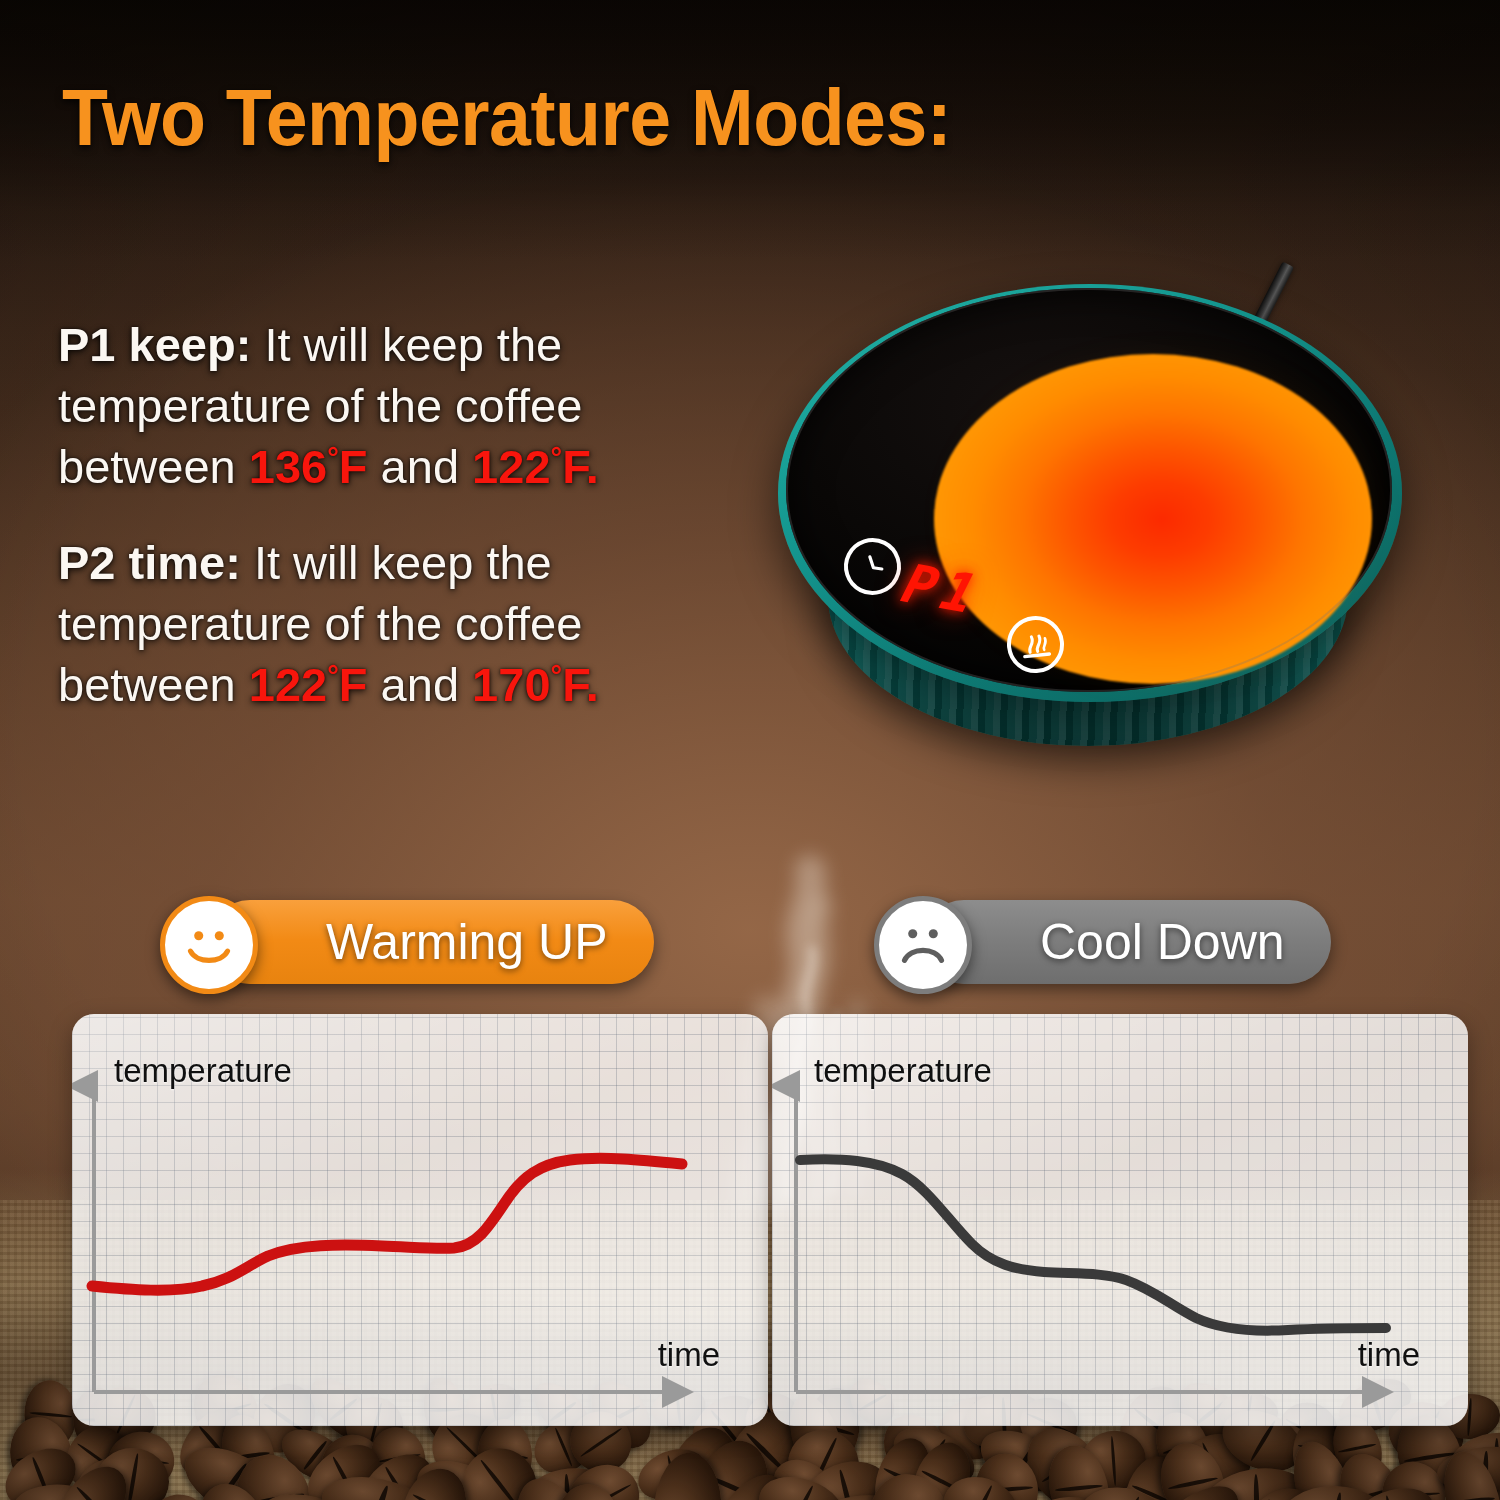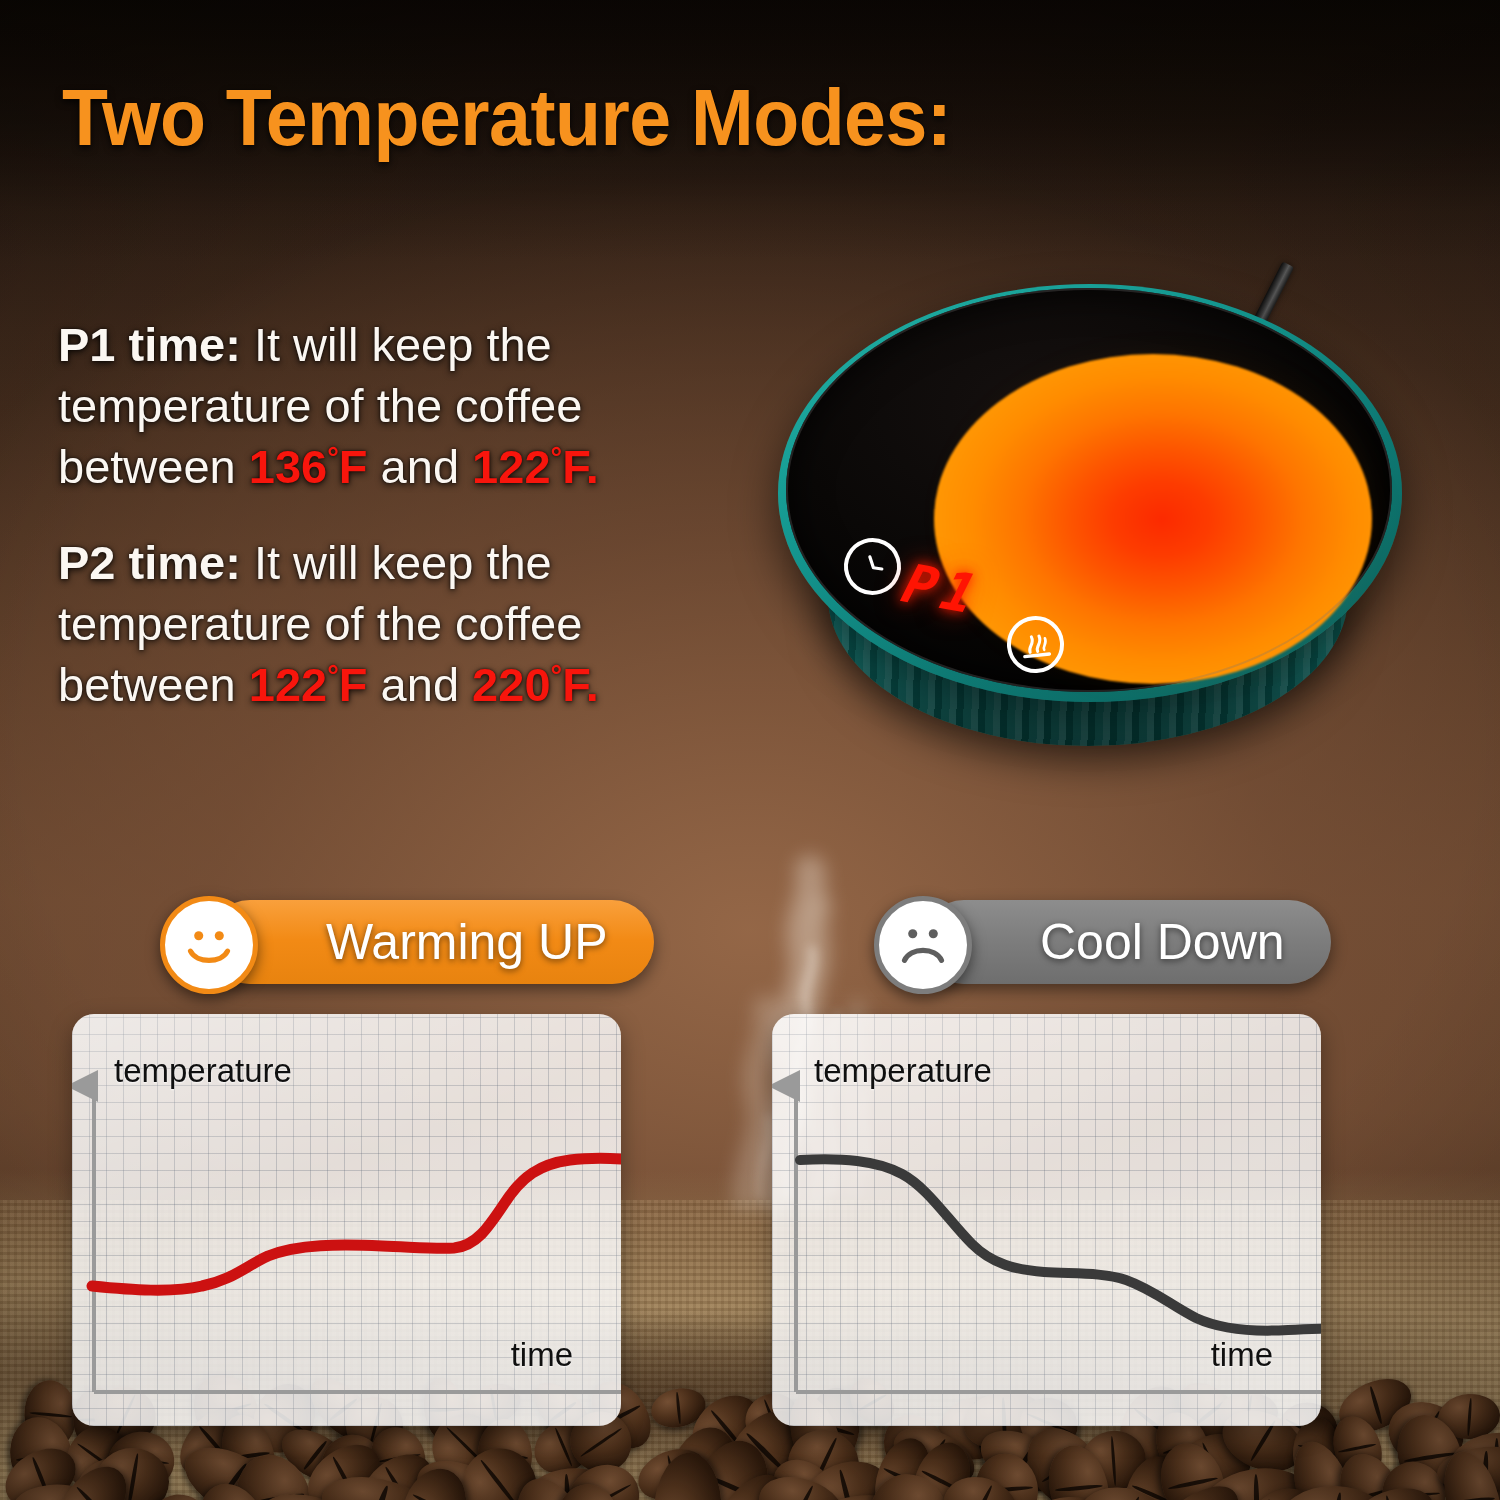--- a/index.html
+++ b/index.html
@@ -186,21 +186,21 @@
     position:absolute; left:0; top:0; width:98px; height:98px; border-radius:50%;
     background:#ffffff; z-index:3;
     display:flex; align-items:center; justify-content:center;
     box-shadow:0 5px 14px rgba(0,0,0,0.5);
   }
   #face-warm { border:5px solid #F28A15; }
   #face-cool { border:5px solid #7d7d7d; }
 
   
   .chart-card {
-    position:absolute; top:1014px; width:549px; height:412px;
+    position:absolute; top:1014px; width:696px; height:412px;
     border-radius:22px; overflow:hidden;
     background:rgba(255,255,255,0.80);
     box-shadow:0 8px 22px rgba(0,0,0,0.35);
   }
   #chart-left  { left:72px; }
   #chart-right { left:772px; }
   .grid-fine {
     position:absolute; inset:0;
     background-image:
       repeating-linear-gradient(0deg, rgba(90,100,115,0.30) 0 1px, rgba(0,0,0,0) 1px 17px),
@@ -351,25 +351,25 @@
       <path d="M130 428 C120 378 148 356 138 318 C130 286 152 264 146 236 C142 214 156 200 152 180" stroke-width="9" opacity="0.55"></path>
       <path d="M172 420 C184 374 160 352 174 316 C184 288 166 268 178 244" stroke-width="7" opacity="0.45"></path>
       <path d="M100 430 C94 394 116 376 108 348" stroke-width="6" opacity="0.35"></path>
       <path d="M206 400 C214 366 196 350 206 324" stroke-width="6" opacity="0.32"></path>
     </g>
   </svg>
 
   <div id="headline">Two Temperature Modes:</div>
 
   <div id="mode-p1" class="mode-block">
-    <span class="mode-name">P1 time:</span><span> It will keep the temperature of the coffee between </span><span class="temp nowrap"><span>136</span><span class="deg">°</span><span>F</span></span><span> and </span><span class="temp nowrap"><span>122</span><span class="deg">°</span><span>F</span><span>.</span></span>
+    <span class="mode-name">P1 keep:</span><span> It will keep the temperature of the coffee between </span><span class="temp nowrap"><span>136</span><span class="deg">°</span><span>F</span></span><span> and </span><span class="temp nowrap"><span>122</span><span class="deg">°</span><span>F</span><span>.</span></span>
   </div>
 
   <div id="mode-p2" class="mode-block">
-    <span class="mode-name">P2 time:</span><span> It will keep the temperature of the coffee between </span><span class="temp nowrap"><span>122</span><span class="deg">°</span><span>F</span></span><span> and </span><span class="temp nowrap"><span>220</span><span class="deg">°</span><span>F</span><span>.</span></span>
+    <span class="mode-name">P2 time:</span><span> It will keep the temperature of the coffee between </span><span class="temp nowrap"><span>122</span><span class="deg">°</span><span>F</span></span><span> and </span><span class="temp nowrap"><span>170</span><span class="deg">°</span><span>F</span><span>.</span></span>
   </div>
 
   <div id="warmer">
     <div class="cord"></div>
 
     <div class="base-teal">
       <div class="base-ribs"></div>
       <div class="base-shade"></div>
     </div>
 

